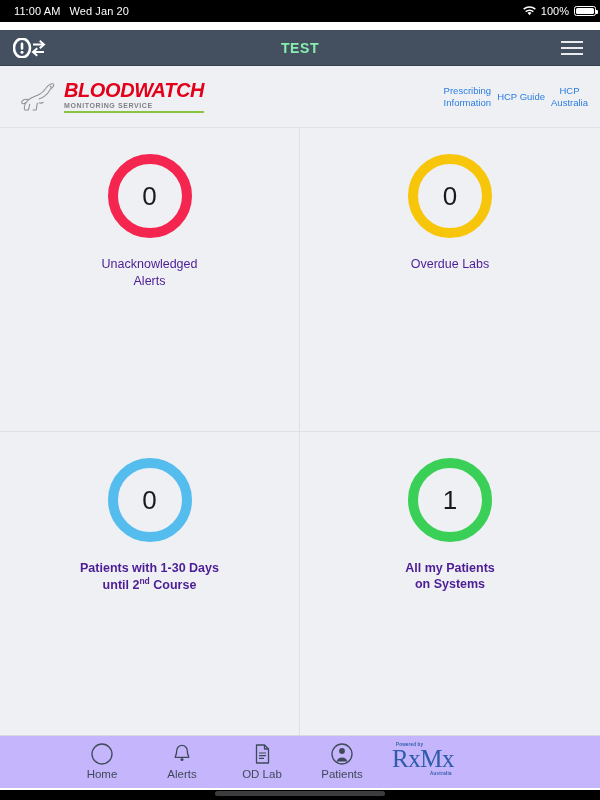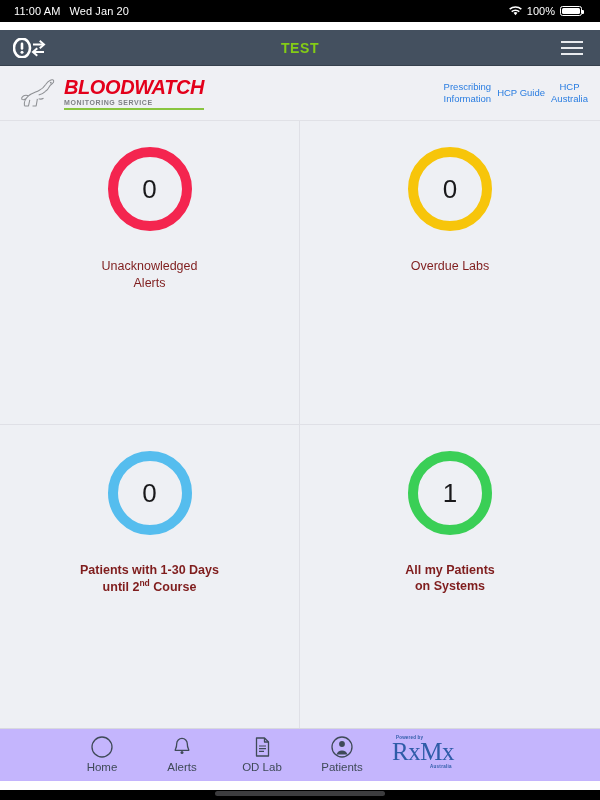--- a/index.html
+++ b/index.html
@@ -22,21 +22,21 @@
     color: #ffffff;
     font-size: 11px;
     display: flex; align-items: center;
   }
   .sb-left {
     position: absolute; left: 14px; top: 0; height: 22px;
     display: flex; align-items: center; gap: 9px;
     letter-spacing: 0.1px;
   }
   .sb-right {
-    position: absolute; right: 18px; top: 0; height: 22px;
+    position: absolute; right: 4px; top: 0; height: 22px;
     display: flex; align-items: center; gap: 5px;
   }
   .wifi-icon { display:block; width: 13px; height: 10px; }
   .batt {
     position: relative;
     width: 22px; height: 10px;
     border: 1px solid #ffffff;
     border-radius: 2.5px;
     display: inline-block;
   }
@@ -63,38 +63,38 @@
   
   .navbar {
     position: relative;
     height: 36px;
     background: #44505f;
     display: flex; align-items: center;
     border-bottom: 1px solid #36404d;
   }
   .navbar .title {
     position: absolute; left: 0; right: 0; text-align: center;
-    color: #84cc16; font-size: 14px; font-weight: bold;
+    color: #86efac; font-size: 14px; font-weight: bold;
     letter-spacing: 0.6px;
   }
   .nav-btn {
     position: relative; z-index: 2;
     display: flex; align-items: center; justify-content: center;
     cursor: pointer;
   }
   .switch-user-btn { width: 56px; height: 36px; margin-left: 2px; }
   .hamburger-btn { width: 44px; height: 36px; margin-left: auto; margin-right: 6px; }
   .hamburger-btn span {
     display: block; width: 22px; height: 2px; background: #e8eaee;
     box-shadow: 0 6px 0 #e8eaee, 0 -6px 0 #e8eaee;
   }
 
   
   .brandbar {
-    height: 55px;
+    height: 62px;
     background: #eff0f4;
     display: flex; align-items: center;
     padding: 0 12px 0 18px;
     border-bottom: 1px solid #e0e1e6;
     position: relative;
     gap: 37px;
   }
   .logo { display: flex; align-items: center; gap: 4px; }
   .logo-dog { width: 42px; height: 36px; display:block; }
   .logo-words { display: flex; flex-direction: column; line-height: 1; }
@@ -146,22 +146,22 @@
     border: 10px solid #000;
     background: #eef0f4;
   }
   .donut-num {
     font-size: 26px; color: #19191b;
     font-family: "Liberation Sans", sans-serif;
     font-weight: normal;
     line-height: 1;
   }
   .tile-label {
-    margin-top: 27px;
-    font-size: 12.5px; color: #7f1d1d;
+    margin-top: 18px;
+    font-size: 12.5px; color: #4c1d95;
     text-align: center; line-height: 1.35;
     white-space: pre-line;
   }
   .tile-label.bold { font-weight: bold; }
   .tile-label sup { font-size: 8.5px; vertical-align: super; }
 
   
   .tabbar {
     height: 53px;
     background: #c4b5fd;

